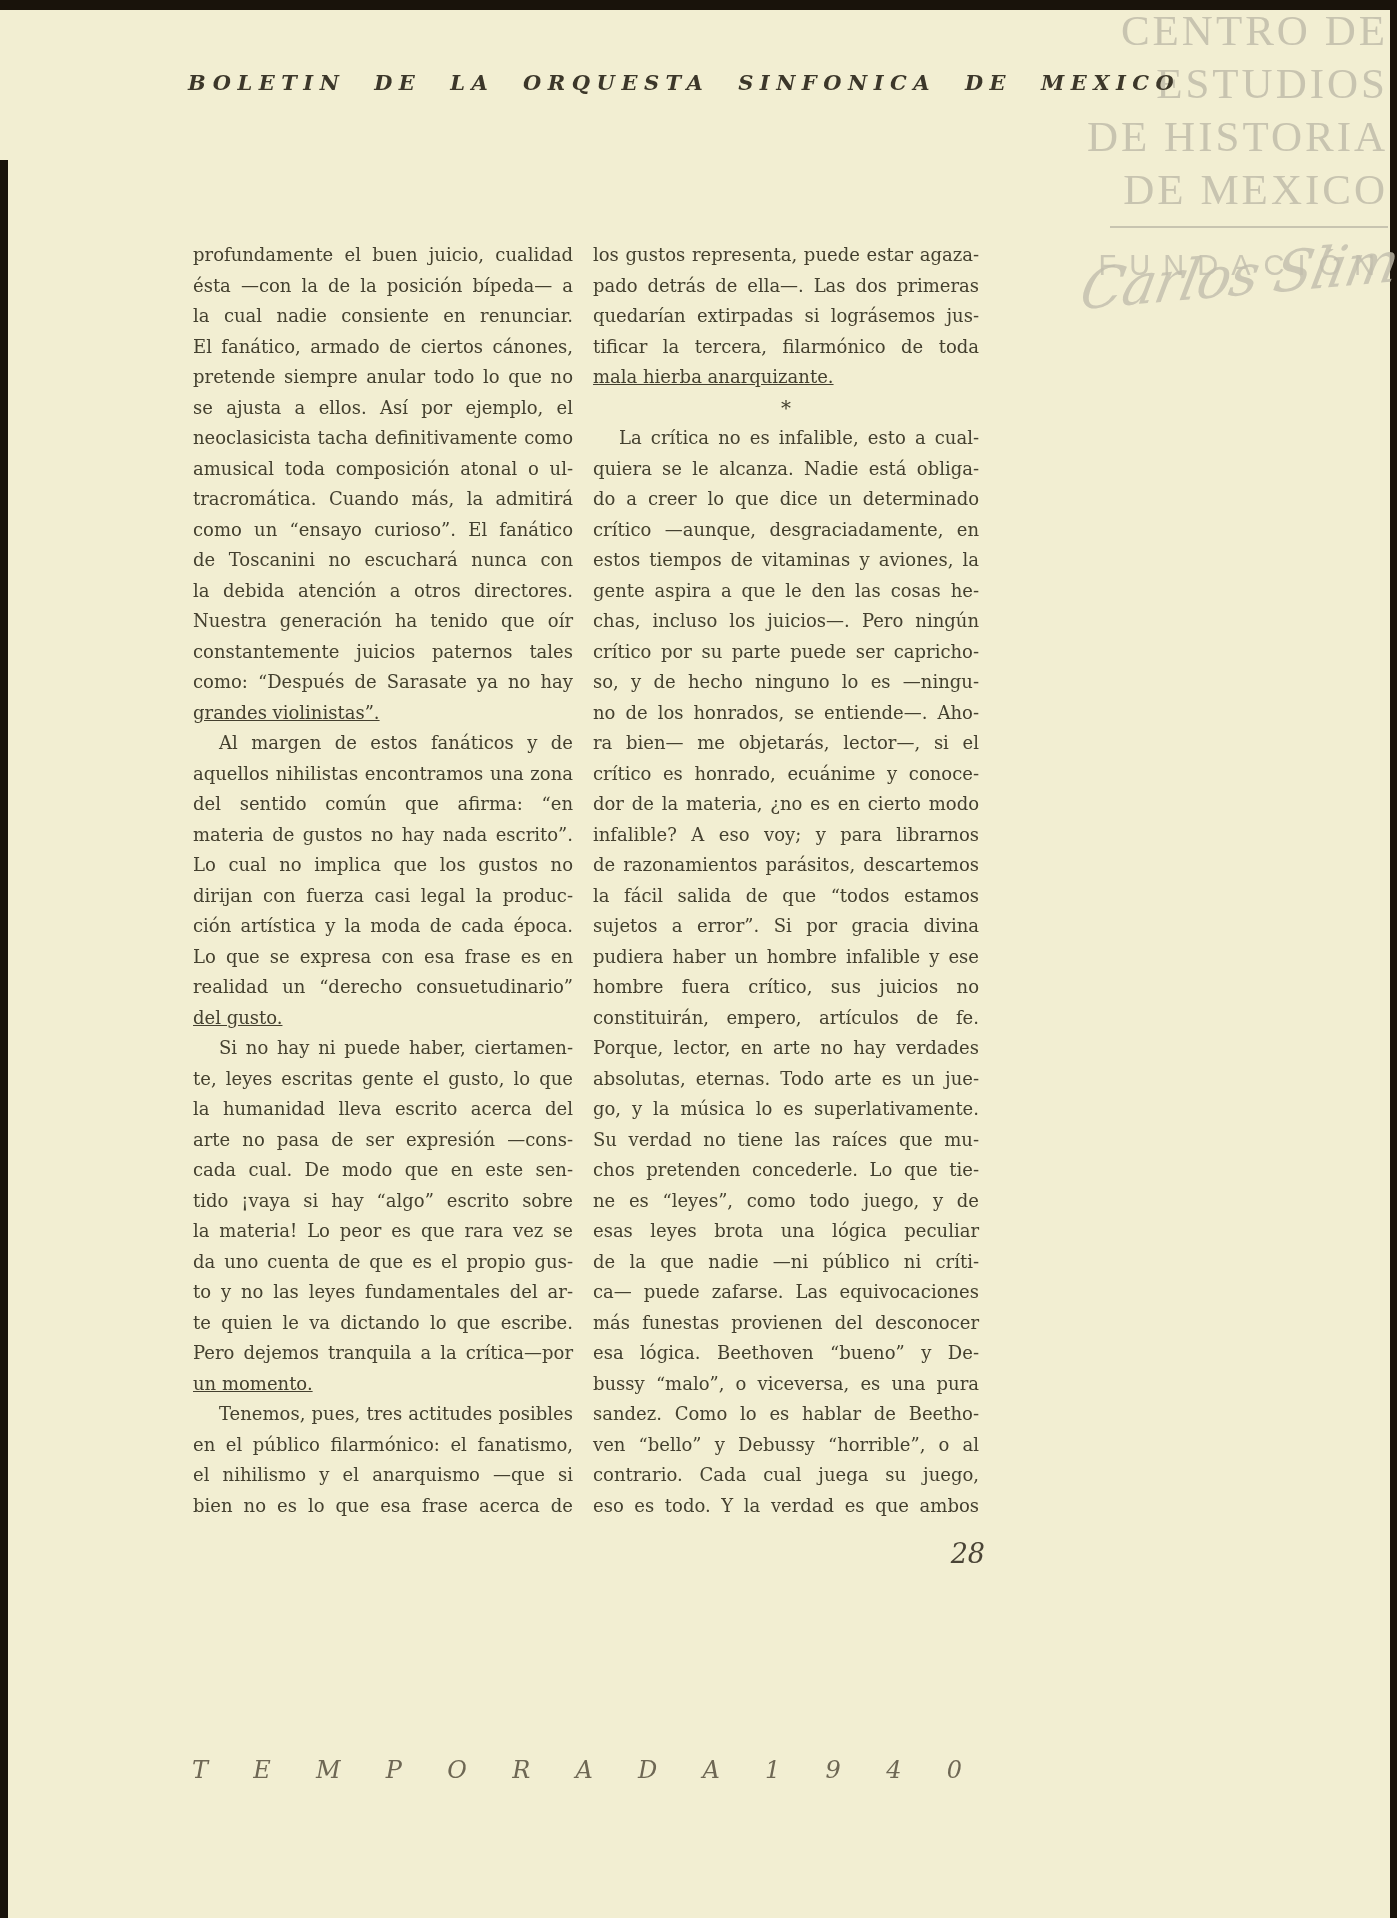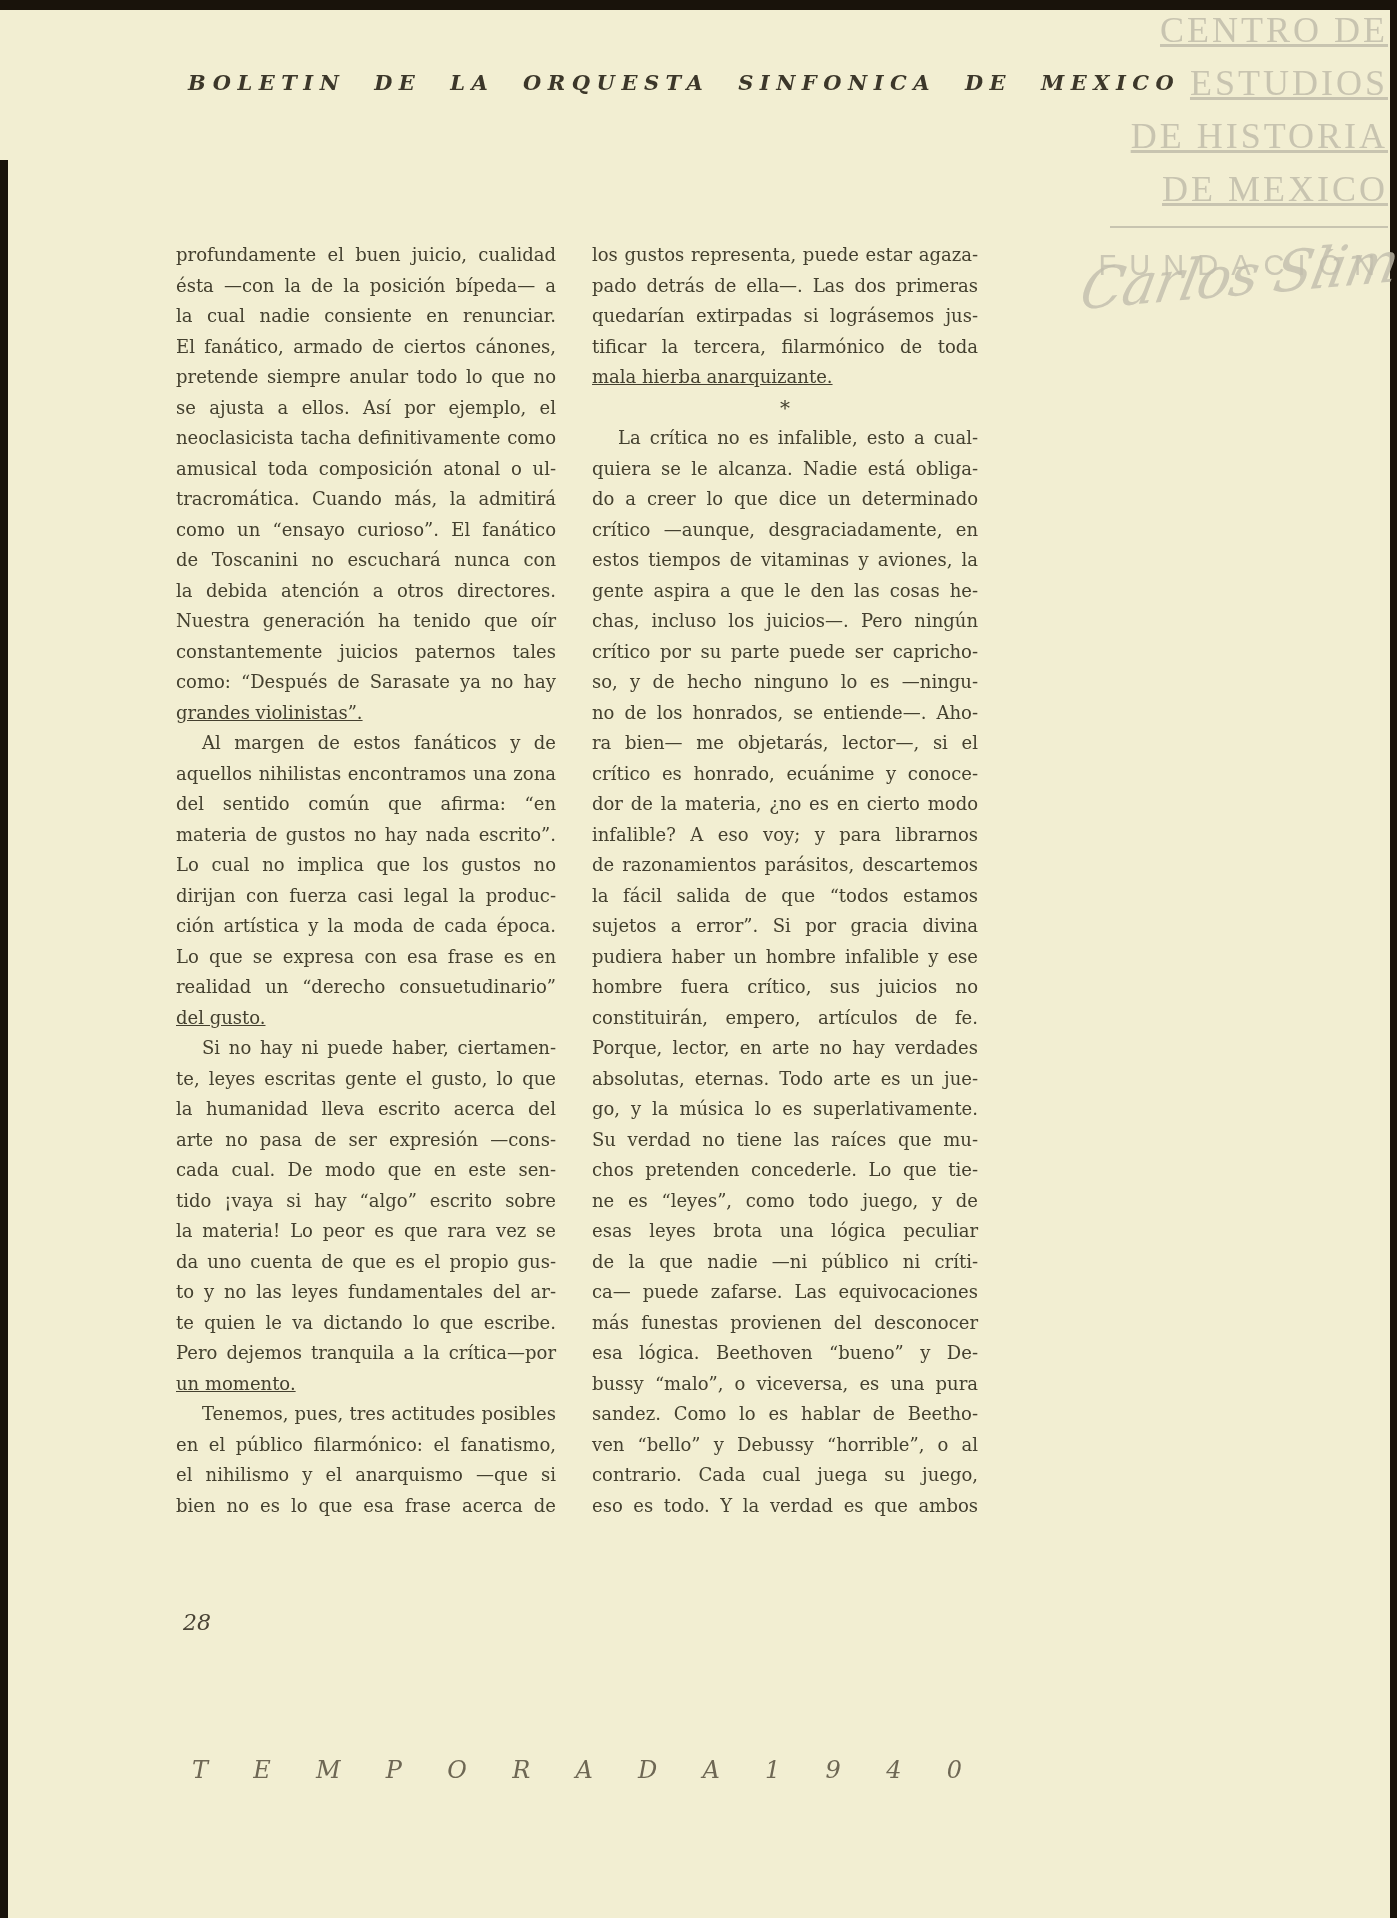--- a/index.html
+++ b/index.html
@@ -22,49 +22,49 @@
     font-style:italic;font-weight:700;font-size:21px;
     letter-spacing:6.5px;word-spacing:15px;
     color:#3c372a;white-space:nowrap;z-index:2;
   }
   
   .watermark{
     position:absolute;top:-6px;right:2px;width:520px;
     text-align:right;z-index:1;color:#c8c4b0;
     font-family:"Liberation Serif", serif;
   }
-  .wm-line{font-size:36px;line-height:53px;letter-spacing:3px;white-space:nowrap;text-decoration:underline;}
+  .wm-line{font-size:43px;line-height:53px;letter-spacing:3px;white-space:nowrap;}
   .wm-rule{border-top:2px solid #c8c4b0;width:278px;margin:10px 0 0 auto;}
   .wm-foundation{
     margin-top:21px;
     font-family:"Liberation Sans", sans-serif;
     font-size:29px;letter-spacing:13px;color:#cbc7b4;white-space:nowrap;
   }
   .signature{
     position:absolute;top:233px;right:-8px;z-index:4;
     font-style:italic;font-size:56px;color:#c2bead;opacity:.8;
     transform:rotate(-5deg) skewX(-16deg);
     white-space:nowrap;pointer-events:none;letter-spacing:-1px;
   }
   
   .columns{
-    position:absolute;left:176px;top:230px;width:802px;
-    display:flex;gap:36px;z-index:2;
+    position:absolute;left:193px;top:230px;width:802px;
+    display:flex;gap:20px;z-index:2;
     color:#44402f;font-size:18px;line-height:30.5px;
   }
   .col-left{width:380px;}
   .col-right{width:386px;}
   .line{text-align:justify;text-align-last:justify;white-space:normal;}
   .line.last{text-align-last:left;text-decoration:underline;}
   .para.indent .line:first-child{text-indent:26px;}
   .separator{text-align:center;text-align-last:center;font-size:20px;}
   
   .pagenum{
-    position:absolute;left:183px;top:1600px;width:802px;text-align:left;
-    font-style:italic;font-size:22px;color:#4a4436;z-index:2;
+    position:absolute;left:183px;top:1528px;width:802px;text-align:right;
+    font-style:italic;font-size:27px;color:#4a4436;z-index:2;
   }
   .footer{
     position:absolute;left:192px;top:1746px;width:770px;
     display:flex;justify-content:space-between;
     font-style:italic;font-size:24px;color:#6e6754;z-index:2;
   }
 </style>
 </head>
 <body>
 

